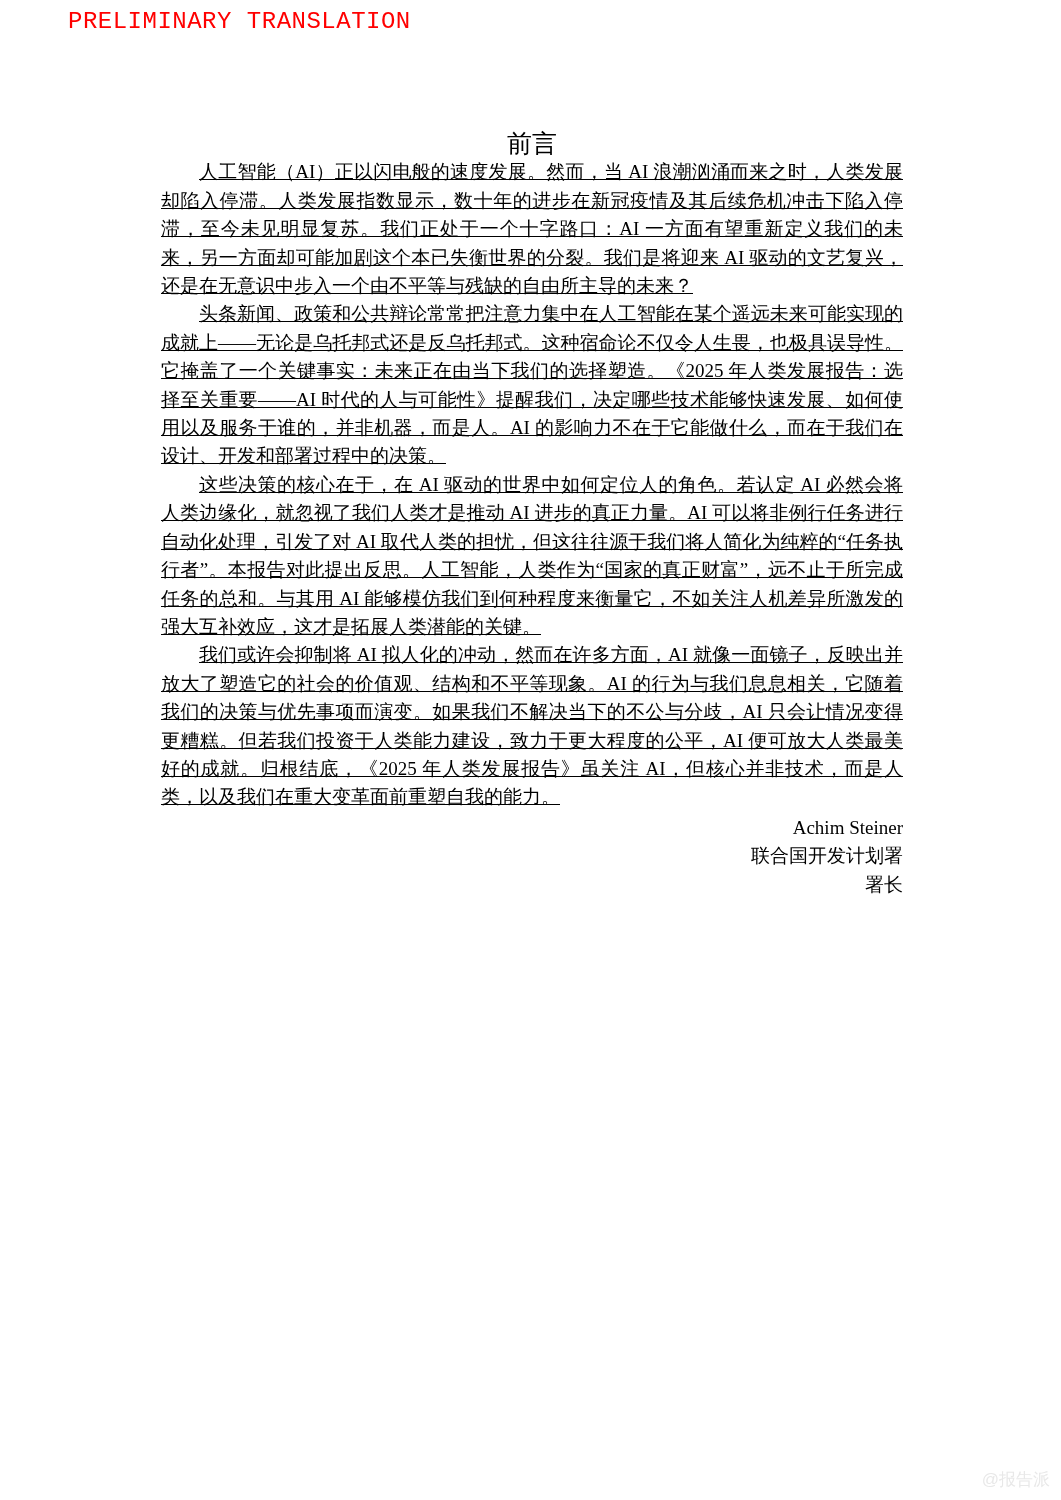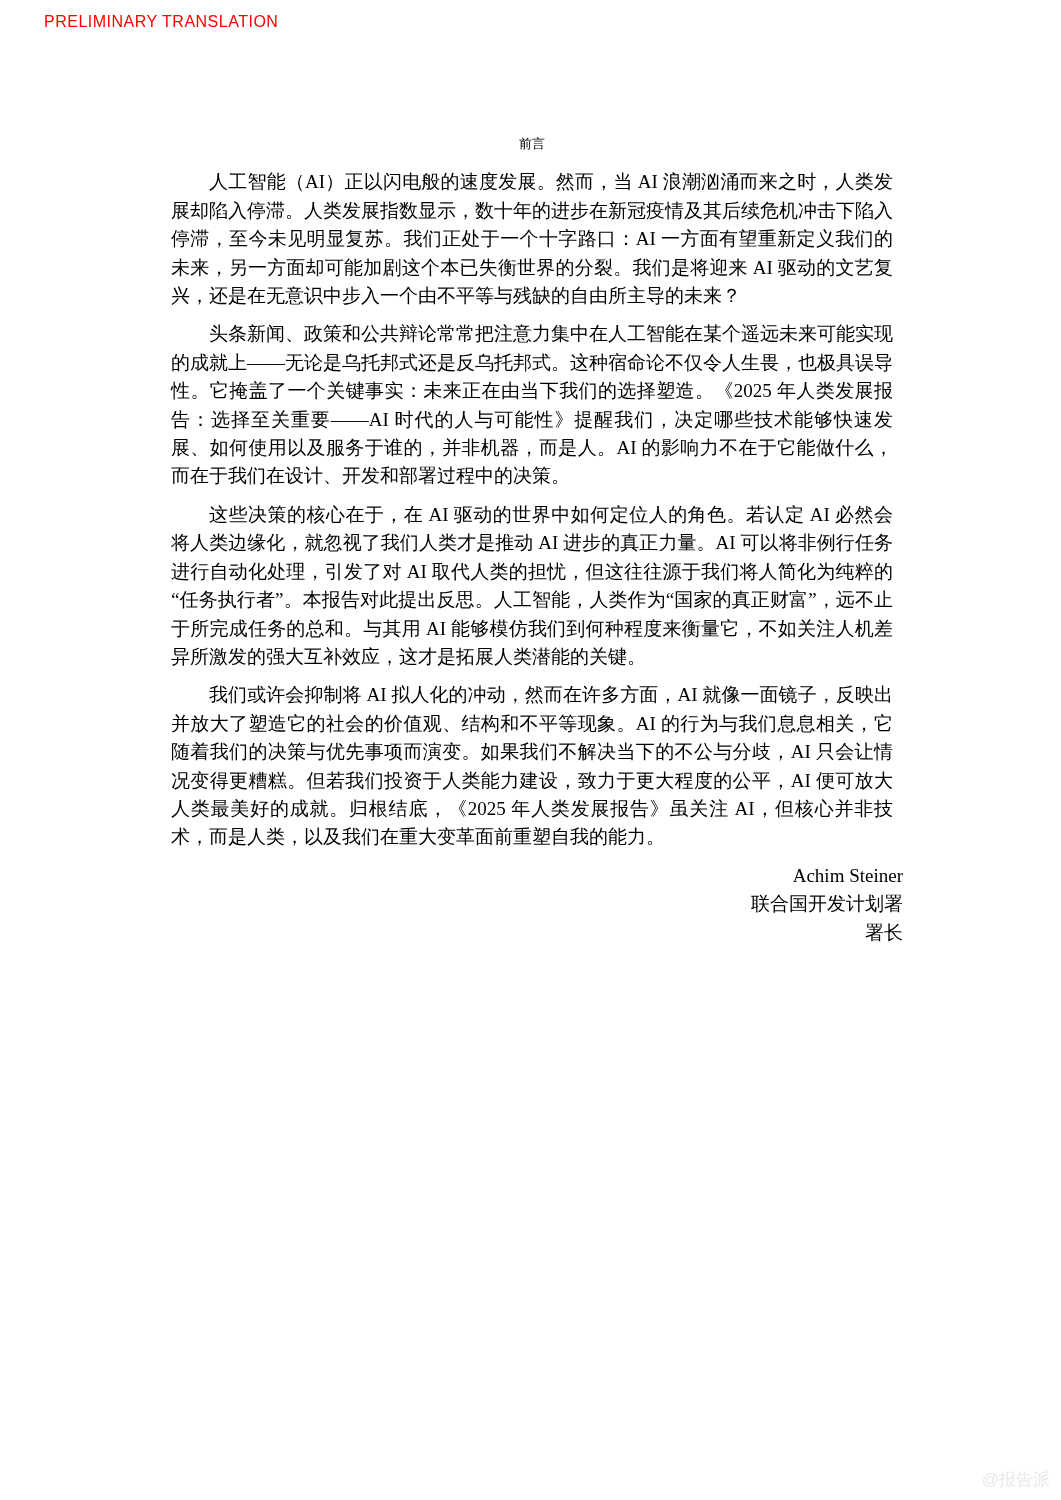--- a/index.html
+++ b/index.html
@@ -11,49 +11,50 @@
     position: relative;
     width: 1061px;
     height: 1500px;
     background: #ffffff;
     overflow: hidden;
     color: #000000;
     font-family: "Liberation Serif", "DejaVu Serif", serif;
   }
   .notice {
     position: absolute;
-    left: 44px;
+    left: 68px;
     top: 8px;
-    font-family: Liberation Sans, sans-serif;
-    font-size: 16px;
+    font-family: Liberation Mono, monospace;
+    font-size: 24px;
     line-height: 28px;
     color: #ff0000;
     letter-spacing: 0.5px;
     white-space: nowrap;
   }
   .content {
     position: absolute;
     left: 161px;
     top: 130px;
     width: 742px;
     font-size: 19px;
     line-height: 28.4px;
   }
   .doc-title {
     margin: 0;
-    font-size: 13px;
+    font-size: 25px;
     font-weight: normal;
     text-align: center;
     line-height: 28.4px;
   }
   .para {
-    margin: 10px;
+    margin: 0;
     text-indent: 2em;
     text-align: justify;
     text-justify: inter-ideograph;
+    text-decoration: underline;
   }
   .signature {
     margin-top: 2px;
     text-align: right;
   }
   .signature div {
     line-height: 28.4px;
   }
   .watermark {
     position: absolute;

